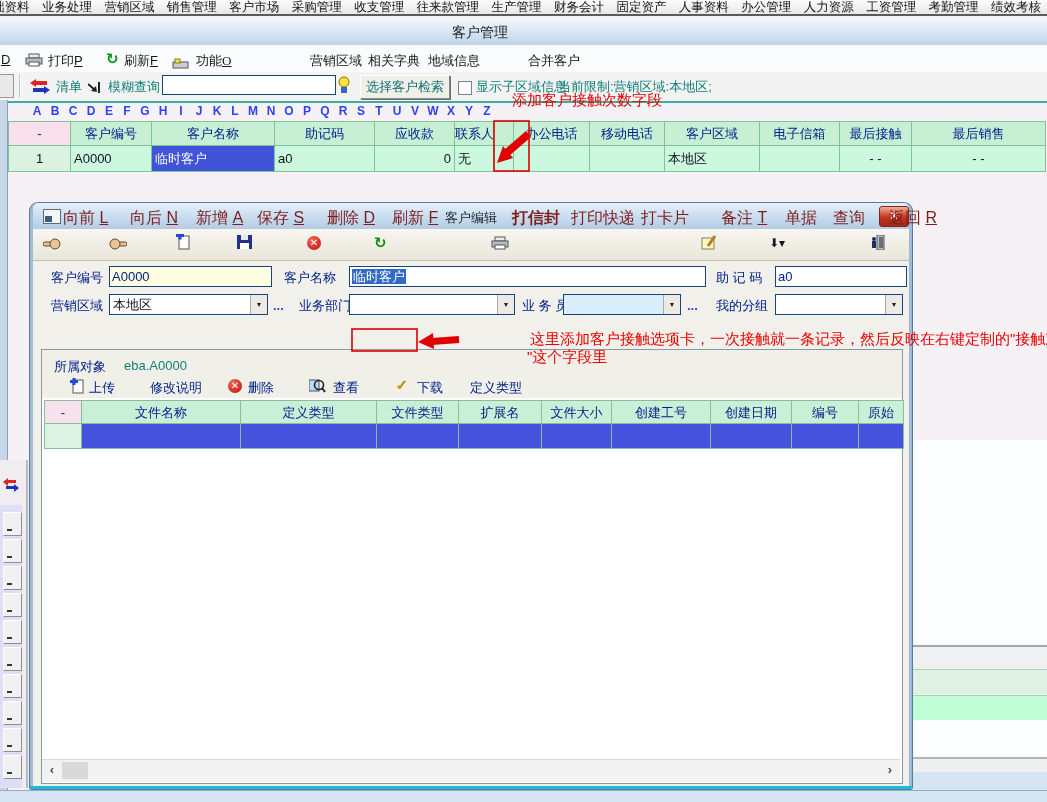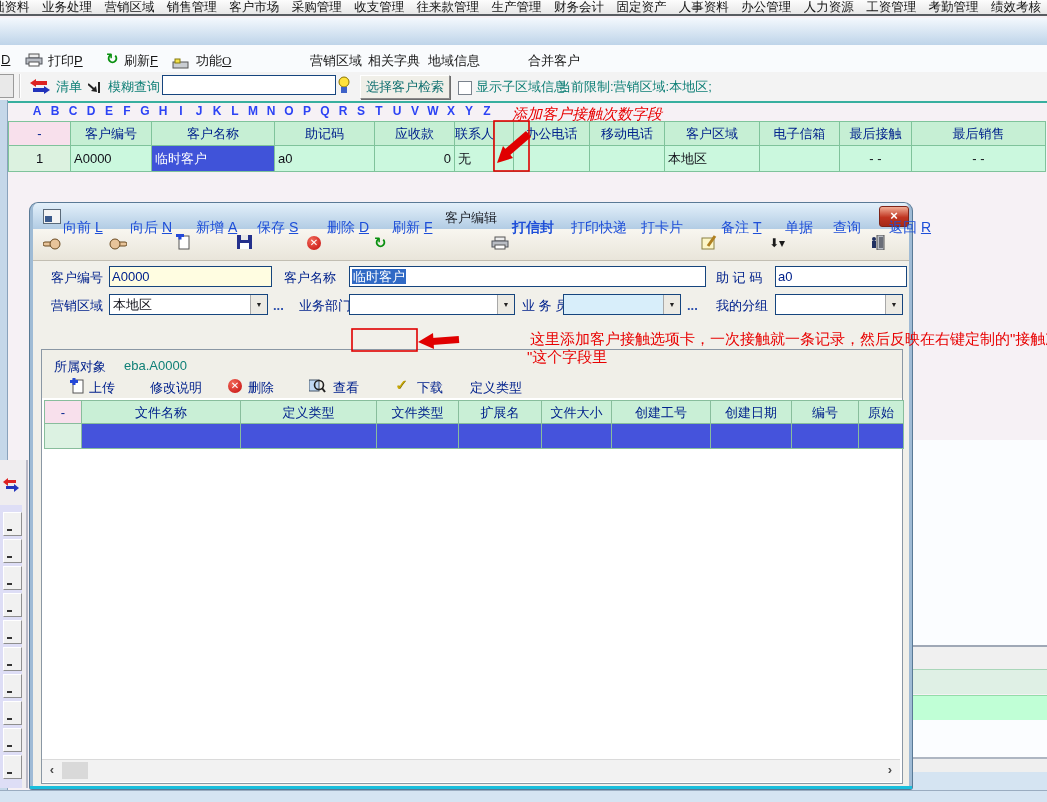--- a/index.html
+++ b/index.html
@@ -74,21 +74,21 @@
   .dtitle{position:absolute;left:0;top:0;width:876px;height:26px;border-radius:6px 6px 0 0;
           background:linear-gradient(#E3F0FA,#B2CCE4);border-bottom:1px solid #93AECB;}
   .dtitle-text{position:absolute;left:0;top:6px;width:876px;text-align:center;font-size:13px;color:#20242C;}
   .dicon{position:absolute;left:10px;top:6px;width:16px;height:13px;background:#F4F4F4;border:1px solid #5A6A7A;}
   .dicon::after{content:"";position:absolute;left:1px;bottom:1px;width:7px;height:6px;background:#3A5A8C;}
   .dclose{position:absolute;left:846px;top:3px;width:28px;height:19px;border:1px solid #7E2418;border-radius:3px;
           background:linear-gradient(#F2AE96,#C03420 55%,#A52A18);color:#FFF;font-weight:bold;font-size:13px;
           text-align:center;line-height:17px;}
   .dtoolbar{position:absolute;left:0;top:26px;width:876px;height:31px;
             background:linear-gradient(#F8F6F0,#E9E5DA);border-bottom:1px solid #C2BEB2;}
-  .dtb{position:absolute;top:16px;font-size:14px;color:#1d4ed8;white-space:nowrap;}
+  .dtb{position:absolute;top:5px;font-size:16px;color:#7f1d1d;white-space:nowrap;}
   .dlabel{position:absolute;font-size:13px;color:#00218C;white-space:nowrap;}
   .dinput{position:absolute;height:19px;border:1px solid #16457E;background:#FFF;font-size:13px;
           padding:0 2px;line-height:19px;color:#00218C;}
   .cream{background:#FFFDE1;}
   .sel{background:#316AC5;color:#FFF;padding:0 1px;}
   .combo{position:absolute;height:19px;border:1px solid #16457E;background:#FFF;font-size:13px;line-height:19px;}
   .combo .ctext{position:absolute;left:3px;top:0;color:#101018;}
   .cbtn{position:absolute;right:0;top:0;width:16px;height:100%;background:#ECEAE3;border-left:1px solid #A8A8A8;
         text-align:center;font-size:7px;line-height:19px;color:#222;}
   .lightblue{background:#D8EEFA;}
@@ -152,20 +152,21 @@
       <span>固定资产</span>
       <span>人事资料</span>
       <span>办公管理</span>
       <span>人力资源</span>
       <span>工资管理</span>
       <span>考勤管理</span>
       <span>绩效考核</span>
     </div>
 
   <div class="abs titlebar"></div>
+  <div class="abs wintitle">客户管理</div>
 
   <div class="abs toolbar1"></div>
   <span class="tb1item u" style="left:1px;">D</span>
   <span class="ic" style="left:25px;top:53px;"><svg width="18" height="14">
         <rect x="4" y="1" width="10" height="4" fill="#EDEDED" stroke="#555"></rect>
         <rect x="1" y="5" width="16" height="6" fill="#B9BDC4" stroke="#50555C"></rect>
         <rect x="4" y="9" width="10" height="4" fill="#FFF" stroke="#555"></rect>
       </svg></span>
   <span class="tb1item" style="left:48px;"><span>打印</span><span class="u">P</span></span>
   <span class="ic icref" style="left:106px;top:52px;">↻</span>
@@ -441,21 +442,21 @@
 
       <div class="hscroll">
         <div class="harrow" style="left:2px;">‹</div>
         <div class="hthumb"></div>
         <div class="harrow" style="right:2px;">›</div>
       </div>
     </div>
   </div>
   <div class="abs cyanline"></div>
 
-  <div class="rednote" style="left:512px;top:105px;font-style:italic;">添加客户接触次数字段</div>
+  <div class="rednote" style="left:512px;top:91px;">添加客户接触次数字段</div>
   <div class="rednote" style="left:530px;top:330px;">这里添加客户接触选项卡，一次接触就一条记录，然后反映在右键定制的"接触次数</div>
   <div class="rednote" style="left:527px;top:348px;">"这个字段里</div>
 
   <svg id="overlay">
     <rect x="494" y="121" width="35" height="50" fill="none" stroke="#E00000" stroke-width="1.6"></rect>
     <polygon points="526,131 531,137 509,156 504,150" fill="#E00000"></polygon>
     <polygon points="497,163 513,158 503,146" fill="#E00000"></polygon>
     <rect x="352" y="329" width="65" height="22" fill="none" stroke="#E00000" stroke-width="1.6"></rect>
     <rect x="432" y="337" width="27" height="7" fill="#E00000" transform="rotate(-4 445 340)"></rect>
     <polygon points="418,342 433,333 434,349" fill="#E00000"></polygon>

